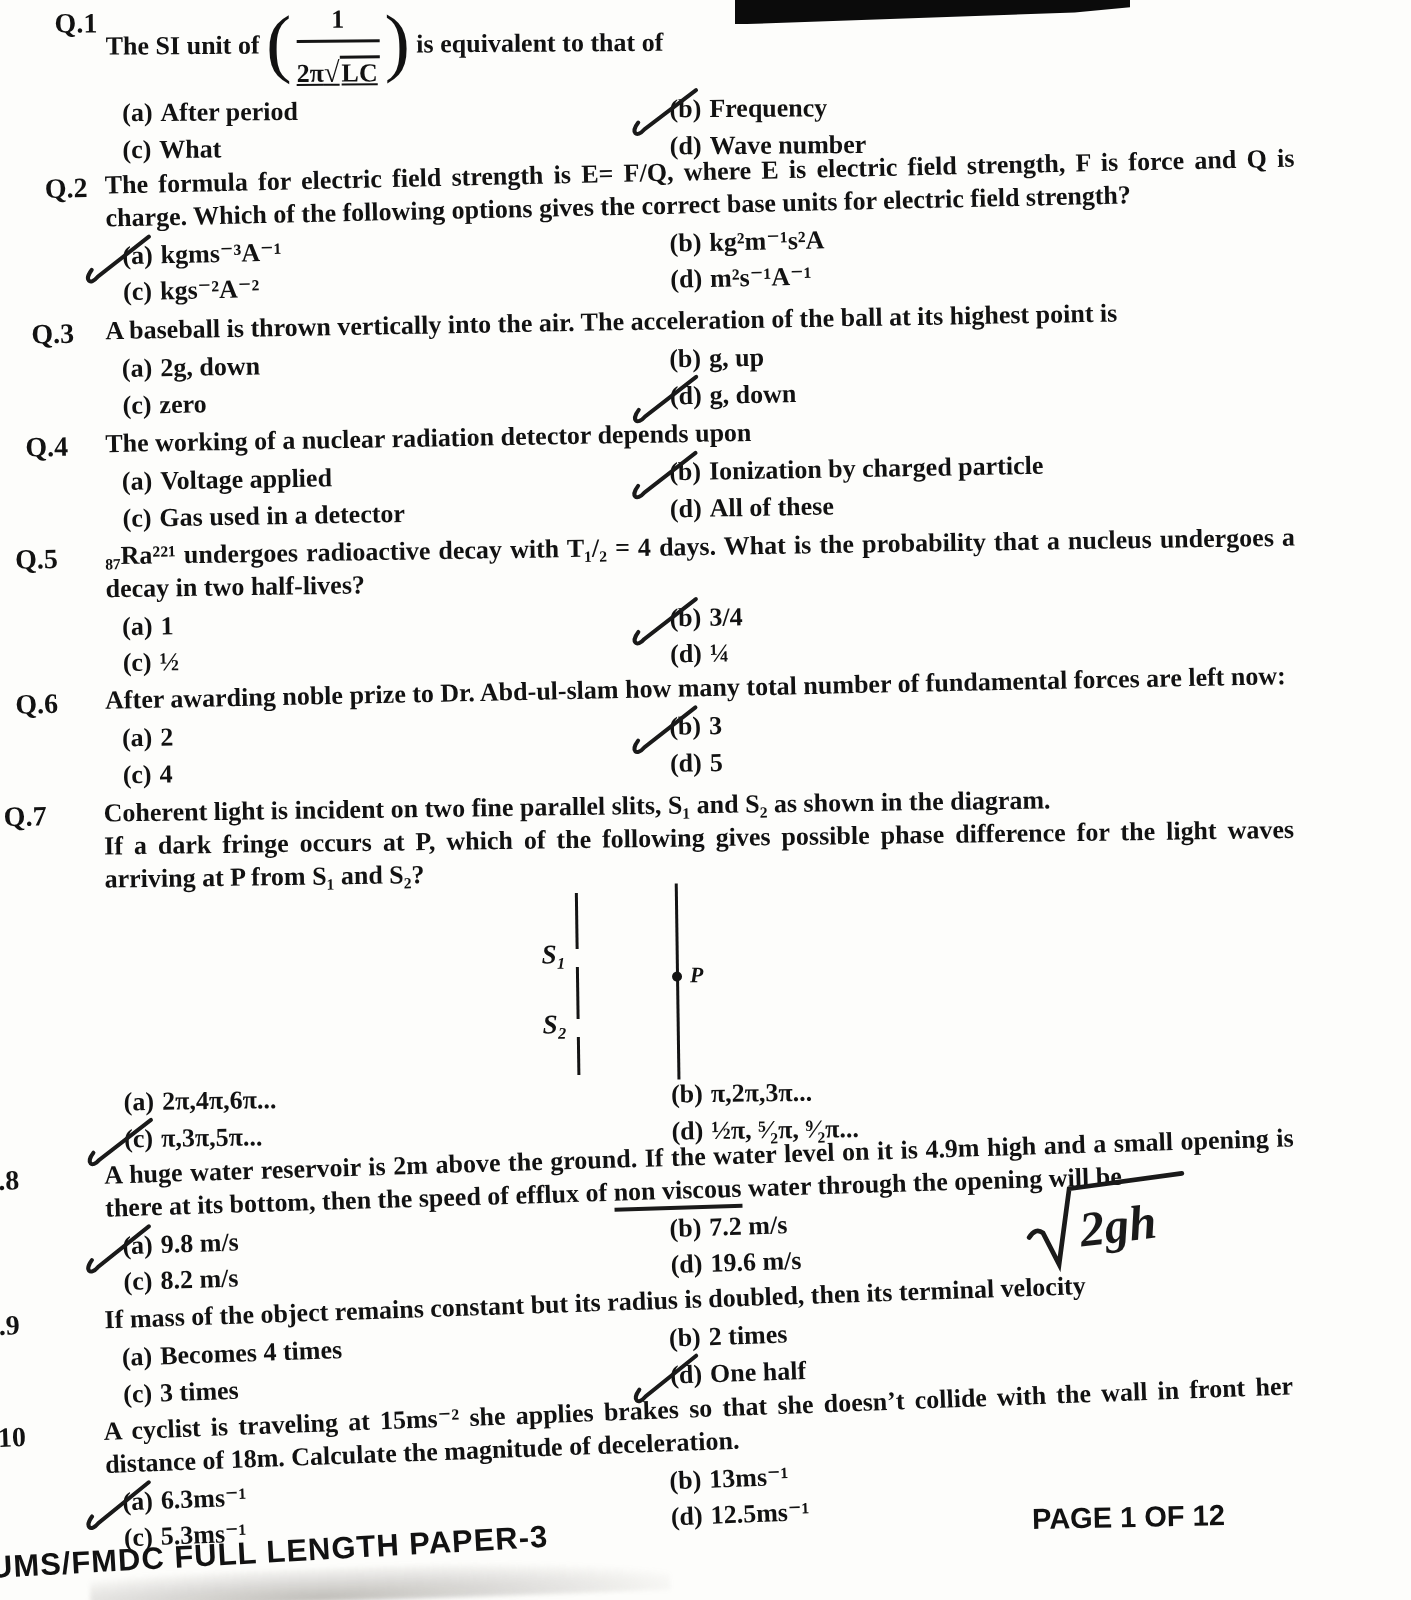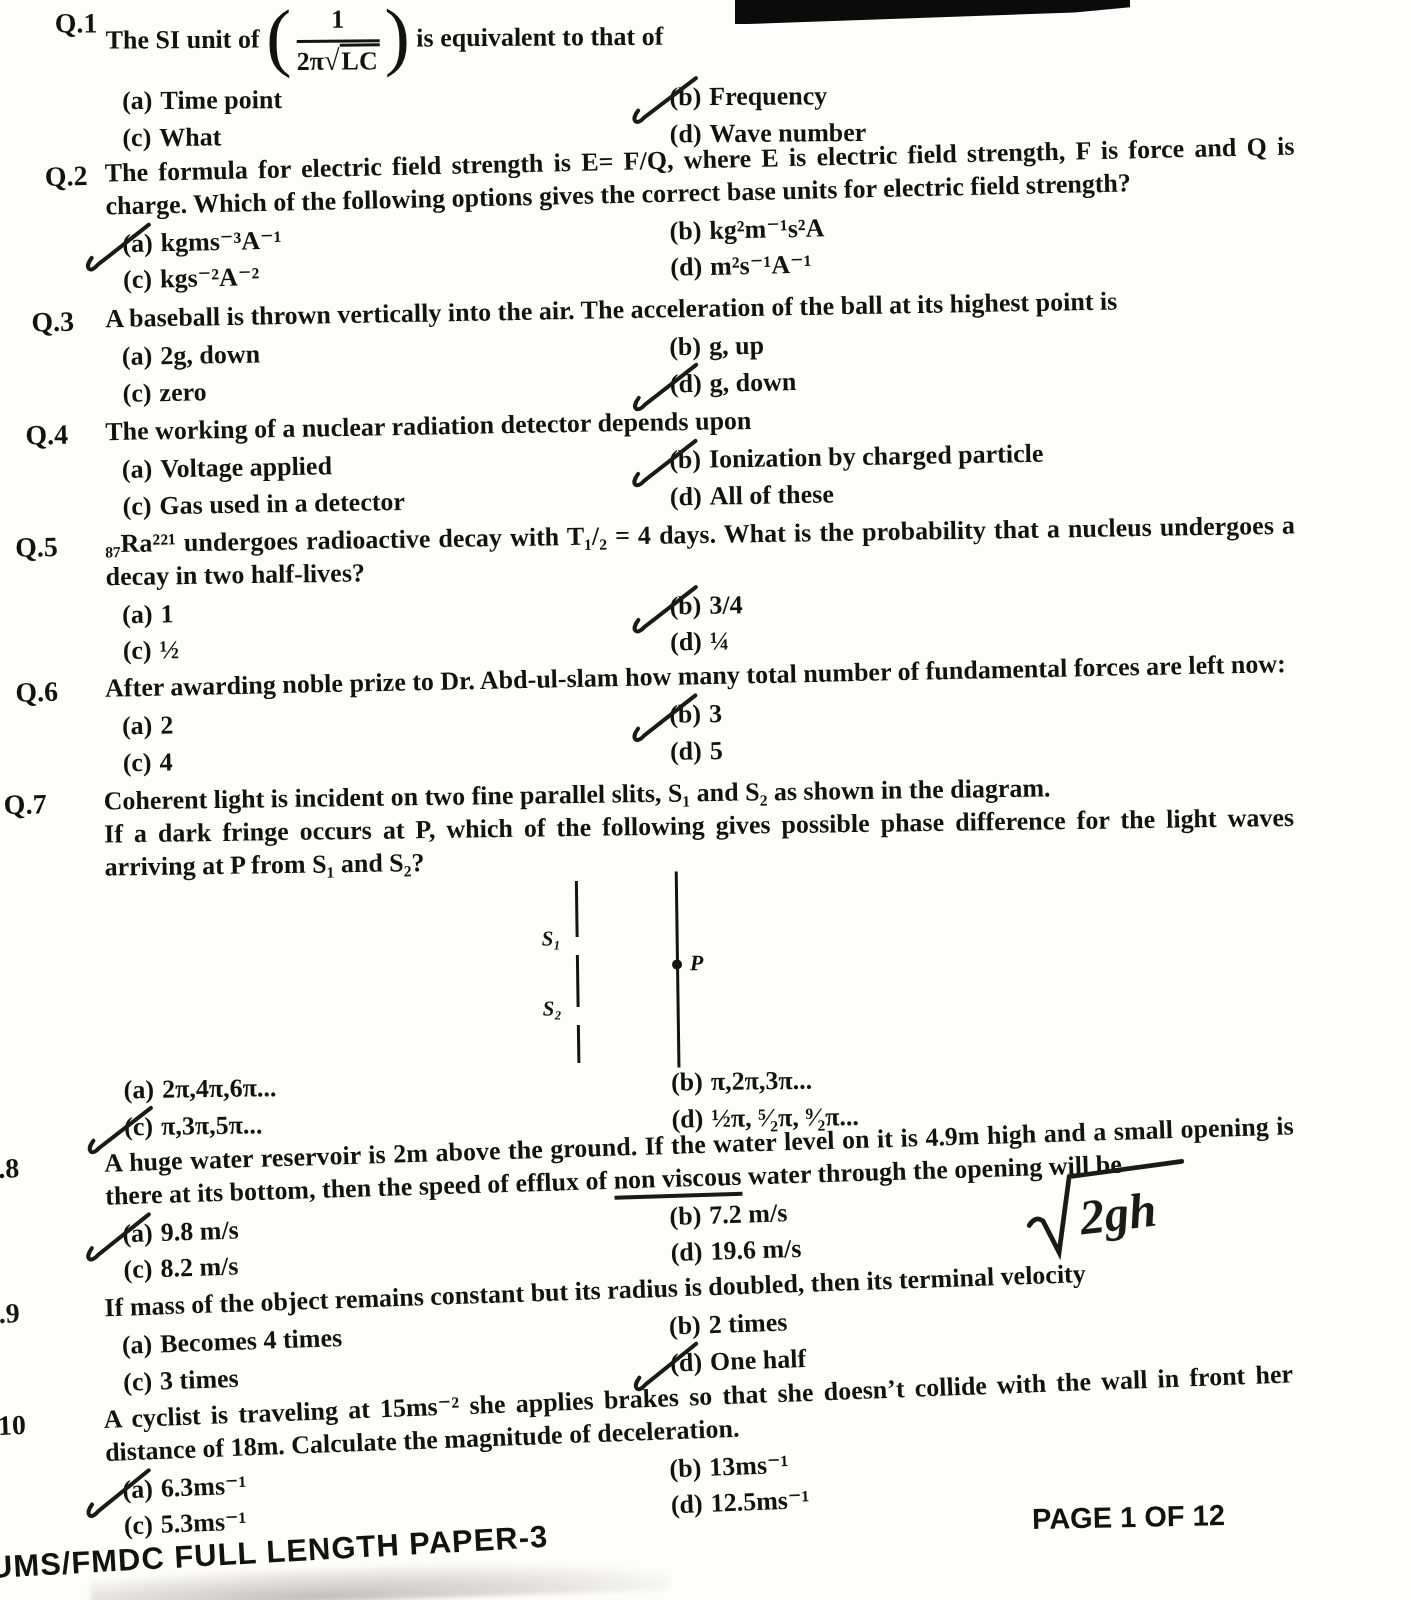--- a/index.html
+++ b/index.html
@@ -23,31 +23,31 @@
   .q5{transform:rotate(-0.9deg);}  .q5 .qnum span{margin-left:16px;}
   .q6{transform:rotate(-1.2deg);}  .q6 .qnum span{margin-left:16px;}
   .q7{transform:rotate(-0.8deg);}  .q7 .qnum span{margin-left:6px;}
   .q8{transform:rotate(-1.8deg);}
   .q9{transform:rotate(-2.0deg);}
   .q10{transform:rotate(-2.2deg);}
   
   .bigparen{font-size:76px;font-weight:400;vertical-align:middle;line-height:0;position:relative;top:-5px;}
   .frac{display:inline-block;vertical-align:middle;margin:0 5px;text-align:center;}
   .fnum{display:block;border-bottom:3px solid #141414;padding:0 6px 3px;}
-  .fden{display:block;padding-top:0;white-space:nowrap;}
+  .fden{display:block;padding-top:12px;white-space:nowrap;text-decoration:underline;}
   .radicand{border-top:3px solid #141414;padding:0 2px;}
   .rad{font-size:1.1em;}
   
   .diagram{position:relative;height:182px;width:240px;margin:4px 0 0 470px;}
   .dline{position:absolute;background:#141414;width:3px;}
   .seg1{left:0;top:0;height:56px;}
   .seg2{left:0;top:74px;height:52px;}
   .seg3{left:0;top:144px;height:38px;}
   .screen{left:100px;top:-8px;height:196px;}
-  .slabel{position:absolute;left:-34px;font-style:italic;font-size:21px;}
+  .slabel{position:absolute;left:-34px;font-style:italic;font-size:27px;}
   .s1{top:44px;} .s2{top:114px;}
   .pdot{position:absolute;left:96px;top:80px;width:10px;height:10px;border-radius:50%;background:#141414;}
   .plabel{position:absolute;left:114px;top:70px;font-style:italic;font-size:22px;}
   
   .uline{border-bottom:4px solid #1a1a1a;padding-bottom:1px;}
   .hand-formula{position:absolute;right:96px;top:44px;width:180px;height:96px;transform:rotate(-5deg);}
   .hand-formula path{fill:none;stroke:#1a1a1a;stroke-width:5;stroke-linecap:round;}
   .hand-formula text{font-family:"Liberation Serif","DejaVu Serif",serif;font-style:italic;font-weight:700;font-size:52px;fill:#1a1a1a;}
   
   .footer-left{position:absolute;left:-10px;bottom:14px;font-family:"Liberation Sans","DejaVu Sans",sans-serif;
@@ -71,21 +71,21 @@
 
     <div class="q q1">
       <div class="qnum"><span>Q.1</span></div>
       <div class="qbody">
         <div class="stem">
           <span>The SI unit of</span>
           <span class="bigparen">(</span><span class="frac"><span class="fnum">1</span><span class="fden"><span>2π</span><span class="rad">√</span><span class="radicand">LC</span></span></span><span class="bigparen">)</span>
           <span>is equivalent to that of</span>
         </div>
         <div class="opts">
-          <div class="opt"><span class="olabel">(a)</span><span class="otext">Time point</span></div>
+          <div class="opt"><span class="olabel">(a)</span><span class="otext">After period</span></div>
           <div class="opt"><svg class="tick" viewBox="0 0 80 56">
                 <path d="M12 40 C4 50 10 56 18 47 L70 8"></path>
               </svg><span class="olabel">(b)</span><span class="otext">Frequency</span></div>
           <div class="opt"><span class="olabel">(c)</span><span class="otext">What</span></div>
           <div class="opt"><span class="olabel">(d)</span><span class="otext">Wave number</span></div>
         </div>
       </div>
     </div>
 
     <div class="q q2">

